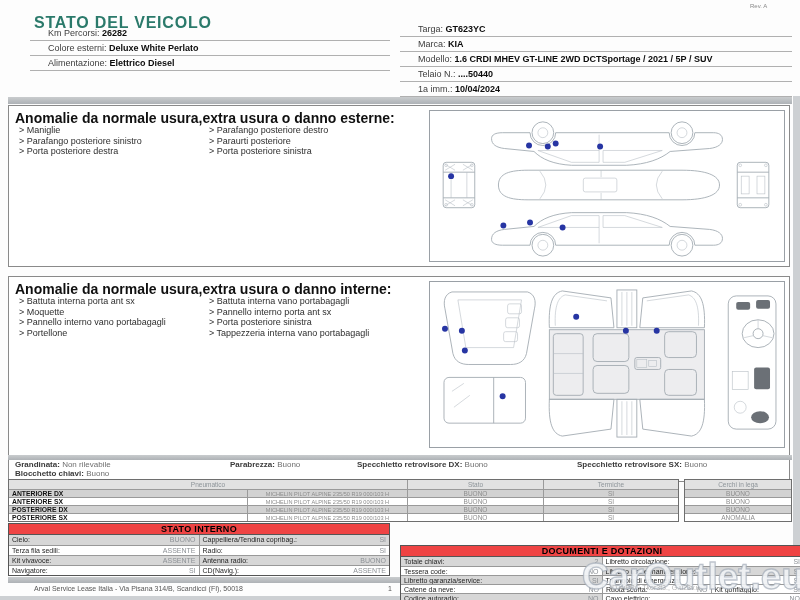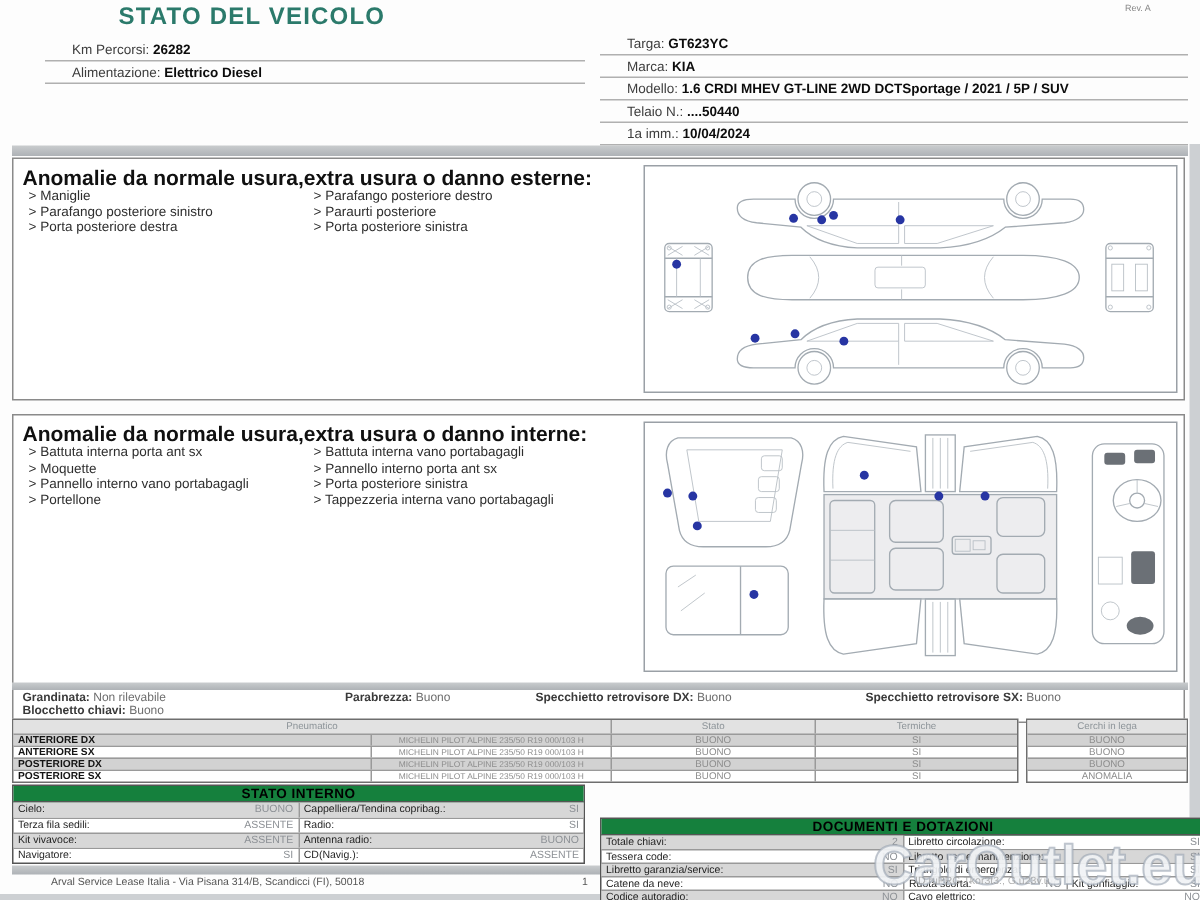--- a/index.html
+++ b/index.html
@@ -3,22 +3,22 @@
 <meta charset="utf-8">
 <style>
   * { box-sizing: border-box; margin: 0; padding: 0; }
   html,body { width:800px; height:600px; }
   body {
     position: relative;
     background: #fdfdfd;
     font-family: "Liberation Sans", sans-serif;
     overflow: hidden;
   }
-  .title { position:absolute; left:34px; top:3px; font-size:16px; font-weight:bold;
-           color:#2b7a6b; letter-spacing:.8px;margin-left:45px; }
+  .title { position:absolute; left:34px; top:14px; font-size:16px; font-weight:bold;
+           color:#2b7a6b; letter-spacing:.8px; }
   .rev { position:absolute; left:750px; top:3px; font-size:6px; color:#888; }
 
   .info { position:absolute; font-size:9px; }
   .info-left  { left:30px;  top:26px; width:360px; }
   .info-right { left:400px; top:22px; width:392px; }
   .info .row { border-bottom:1px solid #b0b0b0; padding:2px 2px 1px; line-height:11px; }
   .info .lab { color:#3d3d3d;padding-left:16px; }
   .info .val { font-weight:bold; color:#0c0c0c; }
 
   .bar { position:absolute; left:8px; width:784px; background:linear-gradient(#c9ccce,#aeb2b6); }
@@ -64,21 +64,21 @@
   .c-pos  { width:239px; font-weight:bold; color:#141414; font-size:6.8px; padding-left:3px; border-right:1px solid #9a9a9a; }
   .c-desc { width:160px; text-align:center; color:#8d8d8d; font-size:5.6px; border-right:1px solid #9a9a9a; overflow:hidden; white-space:nowrap; }
   .c-stato{ width:136px; text-align:center; color:#8d8d8d; border-right:1px solid #9a9a9a; }
   .c-term { flex:1; text-align:center; color:#8d8d8d; }
   .hB { background:#e2e2e2; color:#8d9499; height:9px; line-height:9px; text-align:center; }
   .c-cer { height:8px; line-height:8px; text-align:center; color:#8d8d8d; border-top:1px solid #9a9a9a; }
 
   .blocktable { position:absolute; border:1px solid #555; background:#fff; z-index:2; }
   #stato-interno { left:8px;  top:523px; width:382px; }
   #documenti     { left:400px; top:545px; width:404px; }
-  .bt-title { background:#15803d; border-bottom:1px solid #555; font-size:9px; font-weight:bold;
+  .bt-title { background:#ef4444; border-bottom:1px solid #555; font-size:9px; font-weight:bold;
               text-align:center; height:11px; line-height:11px; color:#000; letter-spacing:.3px; }
   .bt-row { display:flex; height:10px; line-height:10px; font-size:7px; }
   .bt-row + .bt-row { border-top:1px solid #999; }
   #documenti .bt-row { height:9px; line-height:9px; }
   .bt-cell { flex:1; display:flex; justify-content:space-between; padding:0 3px; overflow:hidden; white-space:nowrap; }
   .bt-cell + .bt-cell { border-left:1px solid #999; }
   .bt-cell .lab { color:#1f1f1f; }
   .bt-cell .val { color:#8d9196; }
   .gcell { background:#d7d7d7; }
   .w50 { flex:0 0 50%; } .w27 { flex:0 0 27%; } .w23 { flex:0 0 23%; }
@@ -93,20 +93,21 @@
   .edge-b { position:absolute; left:0; top:596px; width:800px; height:4px; background:#cdd0d3; z-index:1; }
 </style>
 </head>
 <body>
 
 <div class="title">STATO DEL VEICOLO</div>
 <div class="rev">Rev. A</div>
 
 <div class="info info-left">
   <div class="row"><span class="lab">Km Percorsi:</span> <span class="val">26282</span></div>
+  <div class="row"><span class="lab">Colore esterni:</span> <span class="val">Deluxe White Perlato</span></div>
   <div class="row"><span class="lab">Alimentazione:</span> <span class="val">Elettrico Diesel</span></div>
 </div>
 
 <div class="info info-right">
   <div class="row"><span class="lab">Targa:</span> <span class="val">GT623YC</span></div>
   <div class="row"><span class="lab">Marca:</span> <span class="val">KIA</span></div>
   <div class="row"><span class="lab">Modello:</span> <span class="val">1.6 CRDI MHEV GT-LINE 2WD DCTSportage / 2021 / 5P / SUV</span></div>
   <div class="row"><span class="lab">Telaio N.:</span> <span class="val">....50440</span></div>
   <div class="row"><span class="lab">1a imm.:</span> <span class="val">10/04/2024</span></div>
 </div>

